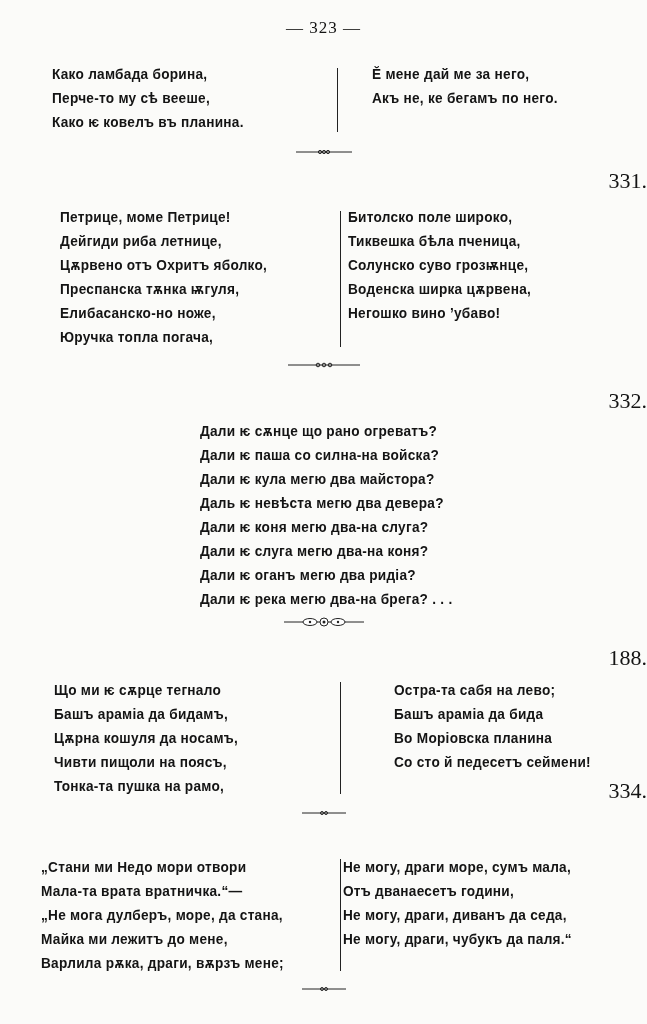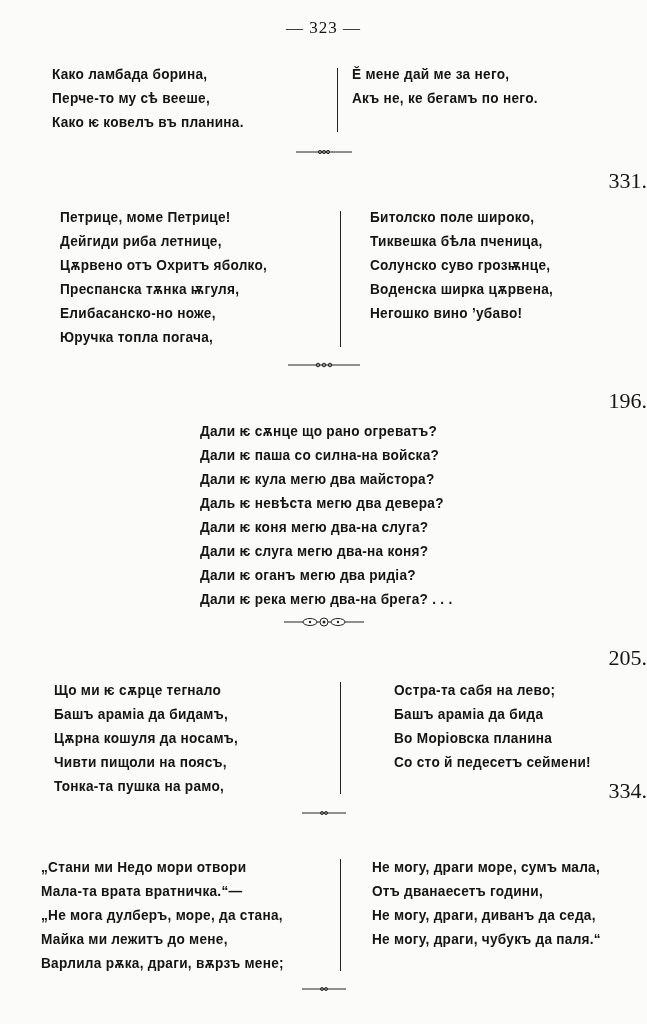--- a/index.html
+++ b/index.html
@@ -35,21 +35,21 @@
 
 <div class="page-number">— 323 —</div>
 
 <div class="section" style="top:62px;">
   <div class="col" style="left:52px;">
     <div class="line">Како ламбада борина,</div>
     <div class="line">Перче-то му сѣ вееше,</div>
     <div class="line">Како ѥ ковелъ въ планина.</div>
   </div>
   <div class="vbar" style="left:337px; top:6px; height:64px;"></div>
-  <div class="col" style="left:352px;">
+  <div class="col" style="left:372px;">
     <div class="line">Ӗ мене дай ме за него,</div>
     <div class="line">Акъ не, ке бегамъ по него.</div>
   </div>
 </div>
 
 <div class="ornament" style="top:142px;">
   <svg width="56" height="8" viewBox="0 0 56 8">
       <line x1="0" y1="4" x2="56" y2="4" stroke="#222" stroke-width="1"></line>
       <circle cx="24" cy="4" r="1.6" fill="none" stroke="#222"></circle>
       <circle cx="28" cy="4" r="1.6" fill="none" stroke="#222"></circle>
@@ -61,39 +61,39 @@
 <div class="section" style="top:205px;">
   <div class="col" style="left:60px;">
     <div class="line">Петрице, моме Петрице!</div>
     <div class="line">Дейгиди риба летнице,</div>
     <div class="line">Цѫрвено отъ Охритъ яболко,</div>
     <div class="line">Преспанска тѫнка ѭгуля,</div>
     <div class="line">Елибасанско-но ноже,</div>
     <div class="line">Юручка топла погача,</div>
   </div>
   <div class="vbar" style="left:340px; top:6px; height:136px;"></div>
-  <div class="col" style="left:370px;">
+  <div class="col" style="left:348px;">
     <div class="line">Битолско поле широко,</div>
     <div class="line">Тиквешка бѣла пченица,</div>
     <div class="line">Солунско суво грозѭнце,</div>
     <div class="line">Воденска ширка цѫрвена,</div>
     <div class="line">Негошко вино ’убаво!</div>
   </div>
 </div>
 
 <div class="ornament" style="top:355px;">
   <svg width="72" height="8" viewBox="0 0 72 8">
       <line x1="0" y1="4" x2="72" y2="4" stroke="#222" stroke-width="1"></line>
       <circle cx="30" cy="4" r="1.8" fill="none" stroke="#222"></circle>
       <circle cx="36" cy="4" r="1.8" fill="none" stroke="#222"></circle>
       <circle cx="42" cy="4" r="1.8" fill="none" stroke="#222"></circle>
     </svg>
 </div>
 
-<div class="heading" style="top:388px;">196.</div>
+<div class="heading" style="top:388px;">332.</div>
 <div class="section" style="top:419px;">
   <div class="col" style="left:200px;">
     <div class="line">Дали ѥ сѫнце що рано огреватъ?</div>
     <div class="line">Дали ѥ паша со силна-на войска?</div>
     <div class="line">Дали ѥ кула мегю два майстора?</div>
     <div class="line">Даль ѥ невѣста мегю два девера?</div>
     <div class="line">Дали ѥ коня мегю два-на слуга?</div>
     <div class="line">Дали ѥ слуга мегю два-на коня?</div>
     <div class="line">Дали ѥ оганъ мегю два ридia?</div>
     <div class="line">Дали ѥ река мегю два-на брега? . . .</div>
@@ -105,21 +105,21 @@
       <line x1="0" y1="6" x2="80" y2="6" stroke="#222" stroke-width="1"></line>
       <ellipse cx="26" cy="6" rx="7" ry="3.5" fill="#fff" stroke="#222"></ellipse>
       <ellipse cx="54" cy="6" rx="7" ry="3.5" fill="#fff" stroke="#222"></ellipse>
       <circle cx="40" cy="6" r="4" fill="#fff" stroke="#222"></circle>
       <circle cx="40" cy="6" r="1.5" fill="#222"></circle>
       <circle cx="26" cy="6" r="1.2" fill="#222"></circle>
       <circle cx="54" cy="6" r="1.2" fill="#222"></circle>
     </svg>
 </div>
 
-<div class="heading" style="top:645px;">205.</div>
+<div class="heading" style="top:645px;">188.</div>
 <div class="section" style="top:678px;">
   <div class="col" style="left:54px;">
     <div class="line">Що ми ѥ сѫрце тегнало</div>
     <div class="line">Башъ арамia да бидамъ,</div>
     <div class="line">Цѫрна кошуля да носамъ,</div>
     <div class="line">Чивти пищоли на поясъ,</div>
     <div class="line">Тонка-та пушка на рамо,</div>
   </div>
   <div class="vbar" style="left:340px; top:4px; height:112px;"></div>
   <div class="col" style="left:355px;margin-left:39px;">
@@ -141,21 +141,21 @@
 <div class="heading" style="top:778px;">334.</div>
 <div class="section" style="top:855px;">
   <div class="col" style="left:41px;">
     <div class="line">„Стани ми Недо мори отвори</div>
     <div class="line">Мала-та врата вратничка.“—</div>
     <div class="line">„Не мога дулберъ, море, да стана,</div>
     <div class="line">Майка ми лежитъ до мене,</div>
     <div class="line">Варлила рѫка, драги, вѫрзъ мене;</div>
   </div>
   <div class="vbar" style="left:340px; top:4px; height:112px;"></div>
-  <div class="col" style="left:372px;">
+  <div class="col" style="left:343px;">
     <div class="line">Не могу, драги море, сумъ мала,</div>
     <div class="line">Отъ дванаесетъ години,</div>
     <div class="line">Не могу, драги, диванъ да седа,</div>
     <div class="line">Не могу, драги, чубукъ да паля.“</div>
   </div>
 </div>
 
 <div class="ornament" style="top:979px;">
   <svg width="44" height="8" viewBox="0 0 44 8">
       <line x1="0" y1="4" x2="44" y2="4" stroke="#222" stroke-width="1"></line>

